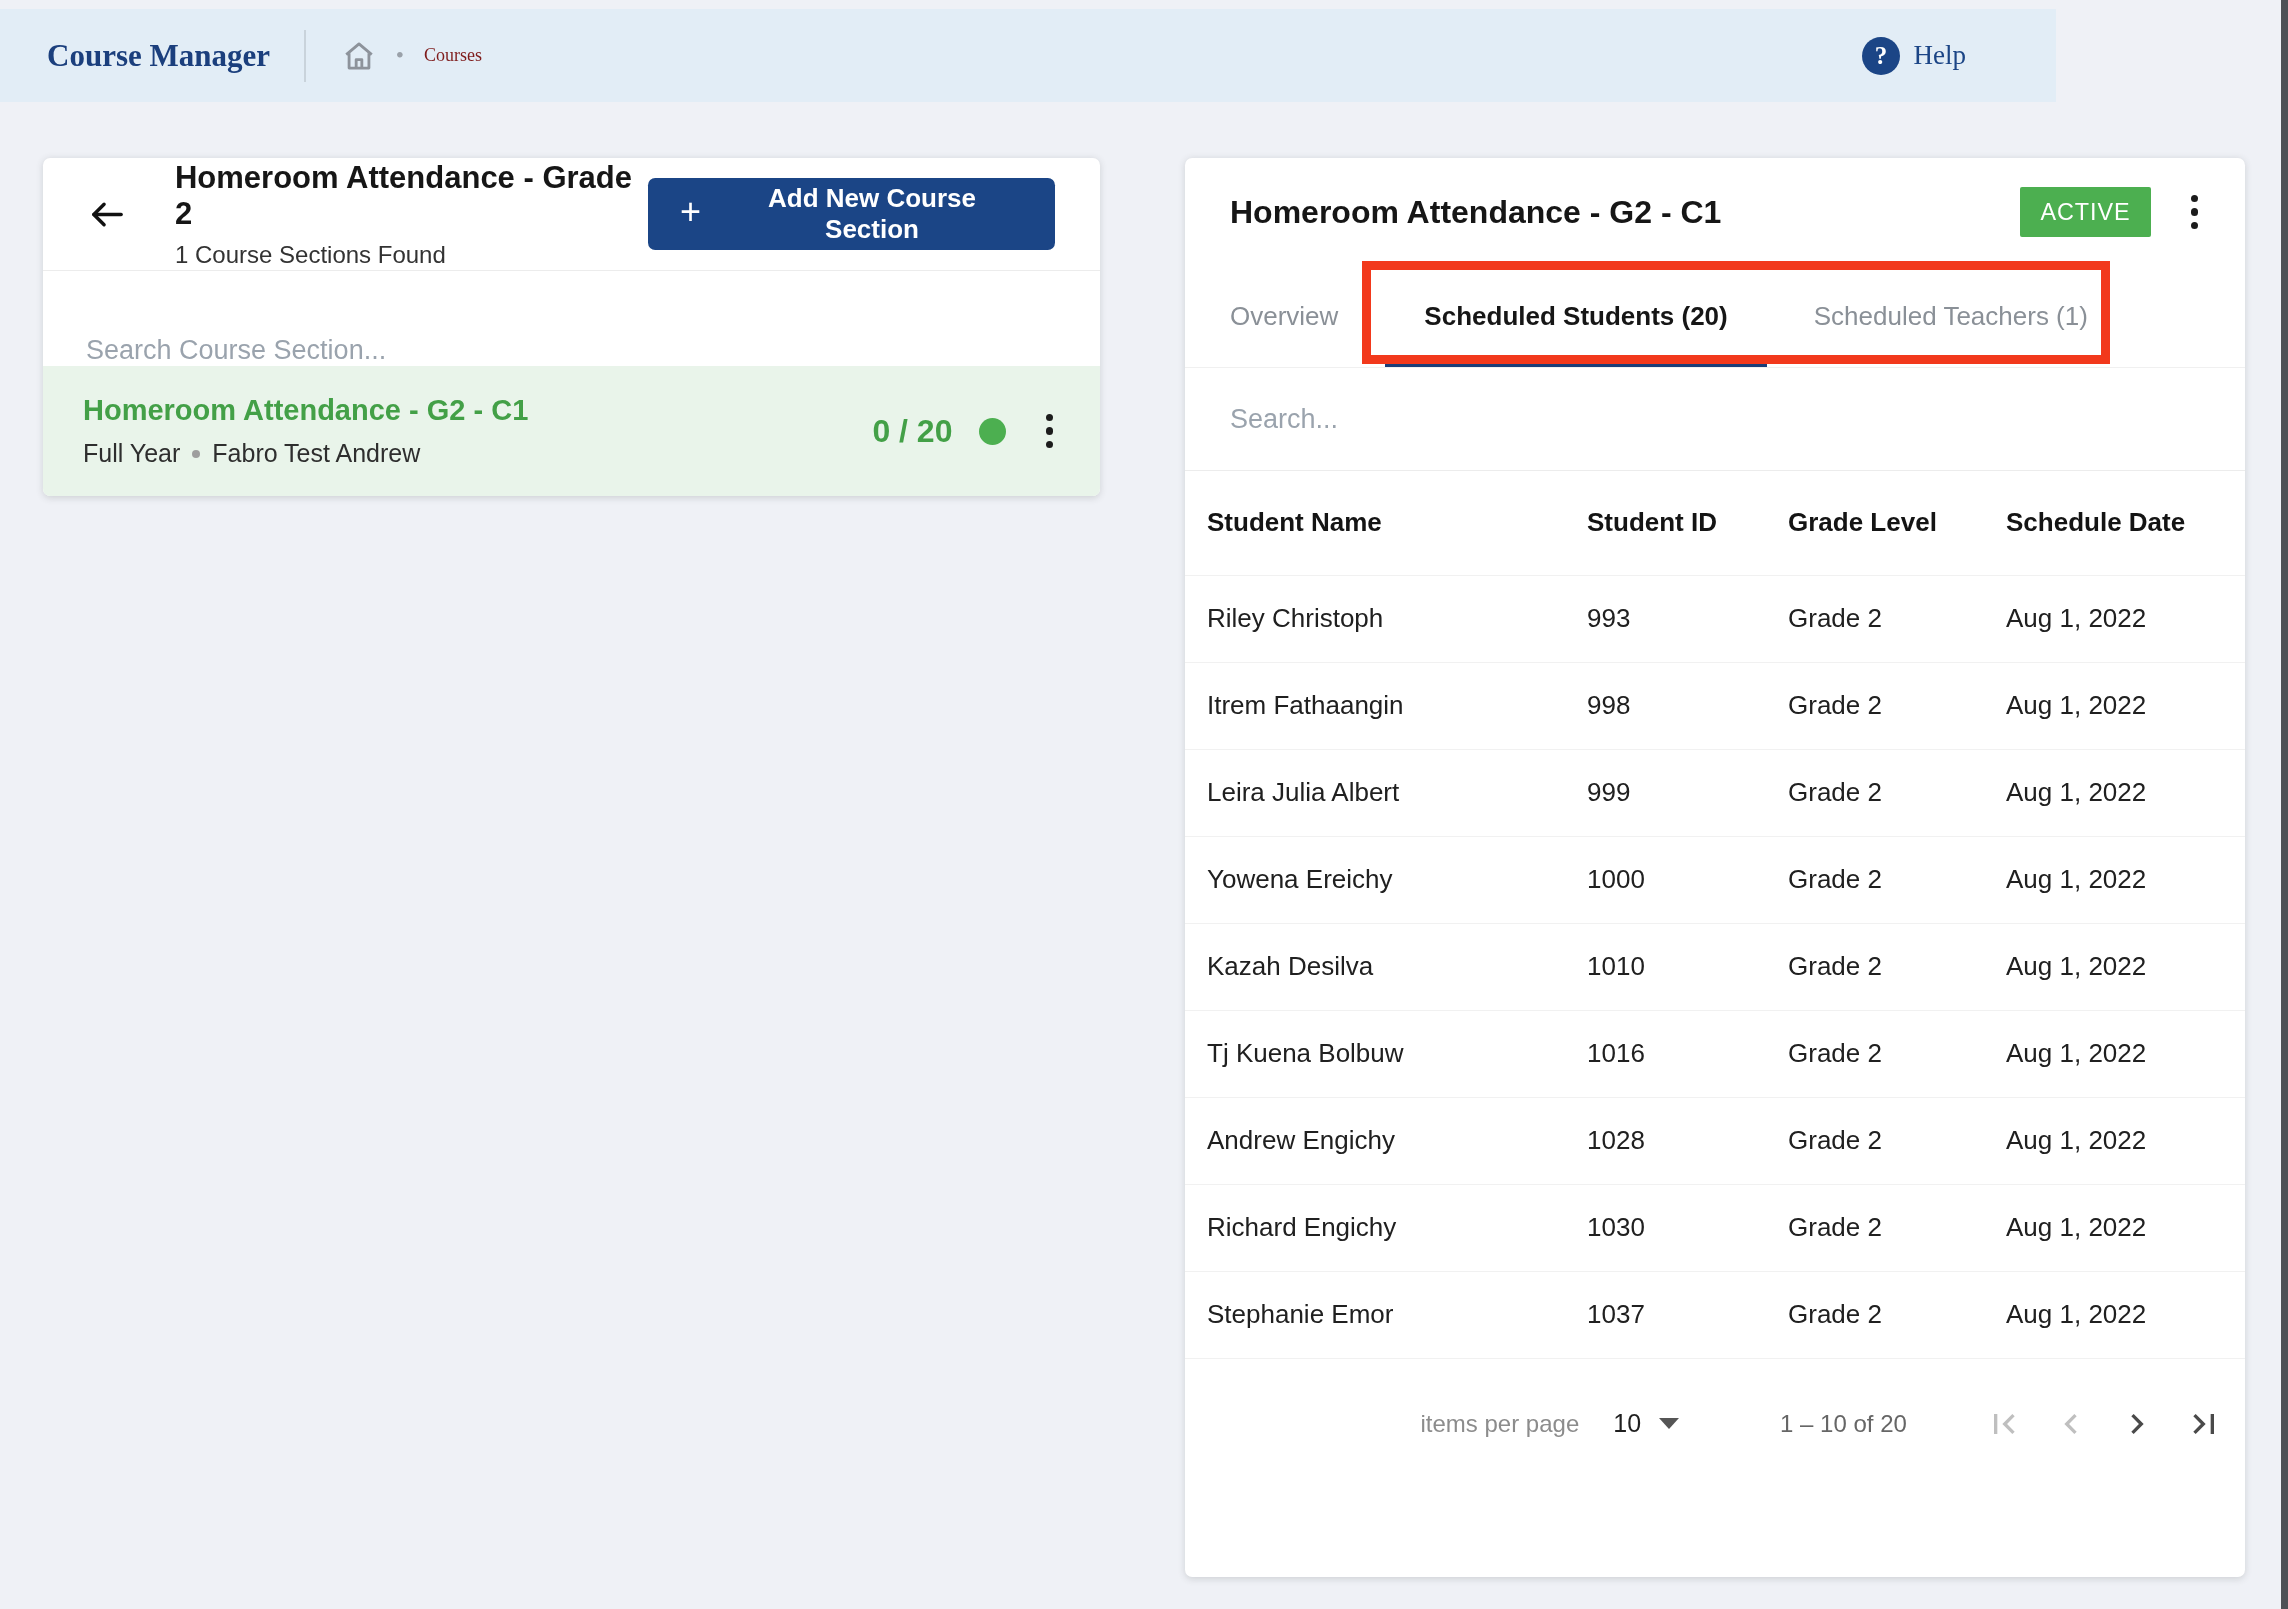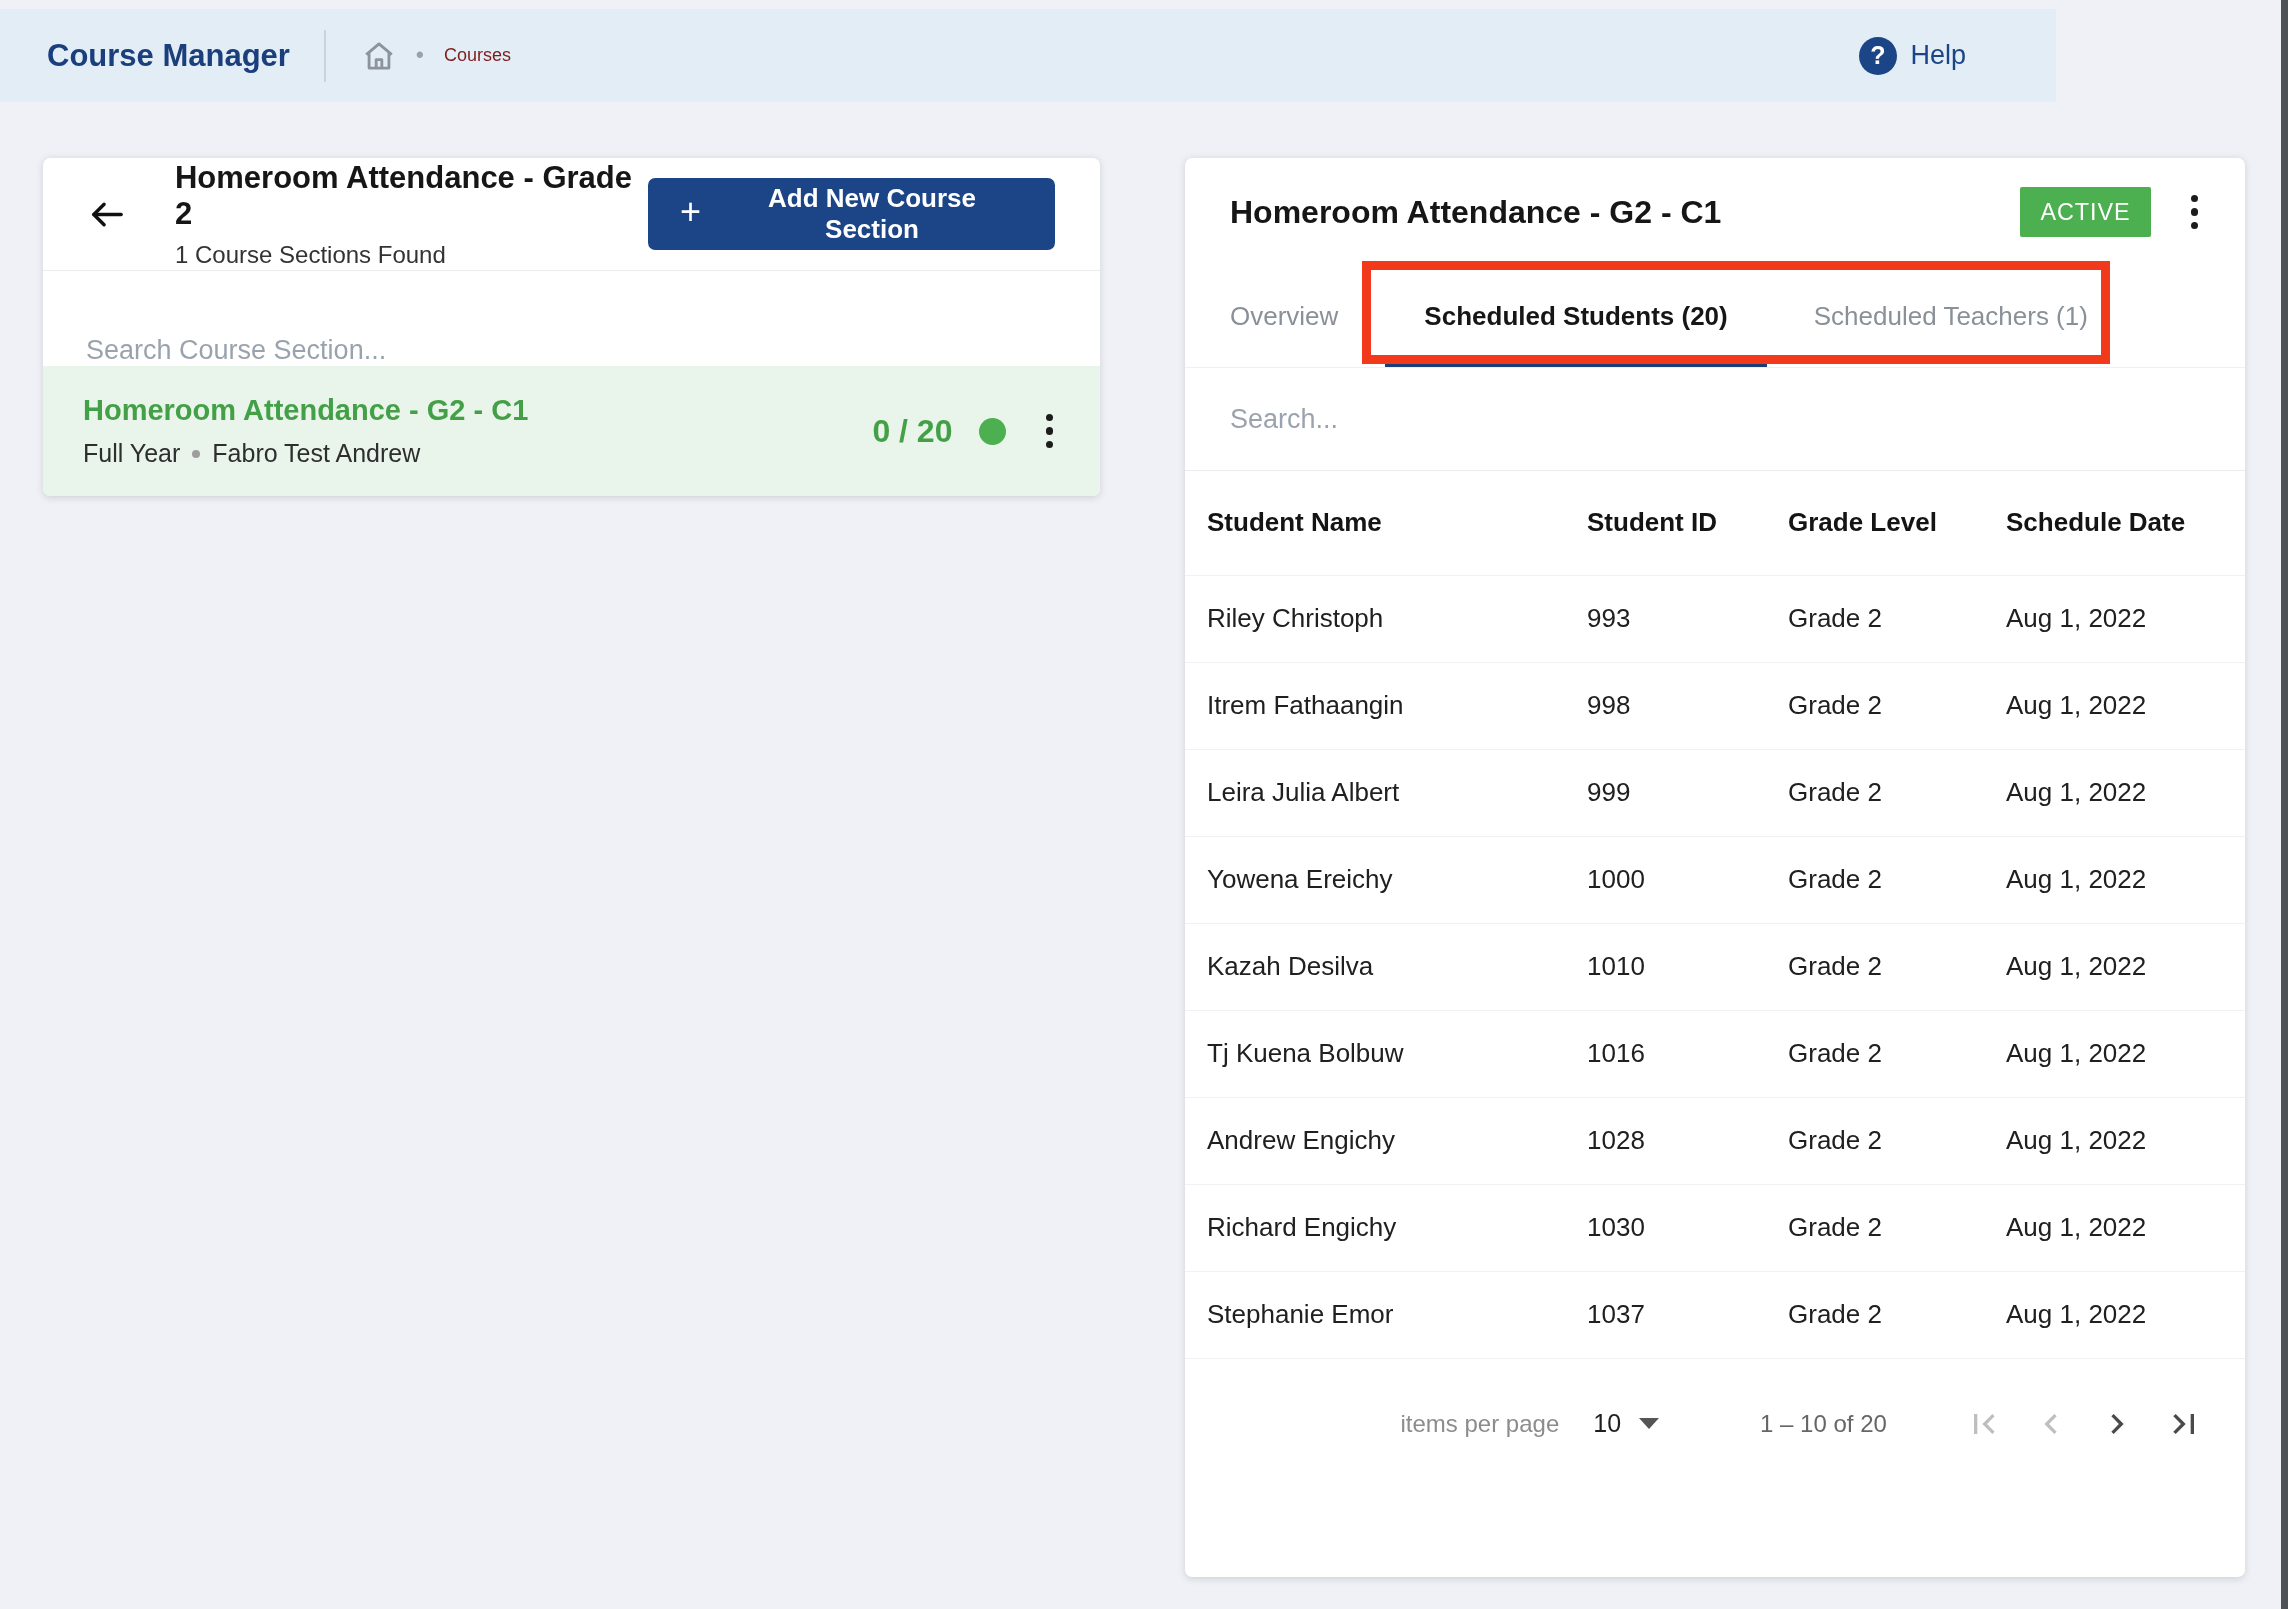--- a/index.html
+++ b/index.html
@@ -11,20 +11,21 @@
     overflow:hidden;
     color:#1f1f1f;
   }
 
   
   .topbar {
     position:absolute; top:9px; left:0; width:2056px; height:93px;
     background:#e2edf6;
     display:flex; align-items:center;
     padding:0 47px;
+    font-family:Liberation Serif, serif;
   }
   .brand { font-size:31px; font-weight:bold; color:#1b3f7d; }
   .v-divider { width:1.8px; height:52px; background:#c9d3db; margin:0 36px 0 34px; }
   .breadcrumb { display:flex; align-items:center; gap:20px; }
   .home-icon { width:34px; height:34px; display:block; }
   .crumb-sep { color:#9aa1a9; font-size:23.4px; line-height:1; }
   .crumb-current { color:#7f1d1d; font-size:18px; }
   .spacer { flex:1; }
   .help { display:flex; align-items:center; gap:13.5px; cursor:pointer; margin-right:43px; }
   .help-circle {
@@ -119,21 +120,21 @@
   }
   .students td {
     height:87px; font-size:26px; color:#202020; vertical-align:middle;
   }
   .students th:first-child, .students td:first-child { padding-left:22px; }
   .students tbody tr { border-top:1.8px solid #f1f1f1; }
 
   .pagination {
     height:130px; border-top:1.8px solid #f1f1f1;
     display:flex; align-items:center; justify-content:flex-end;
-    padding-right:40px; color:#8c8c8c; font-size:24px;
+    padding-right:20px; color:#8c8c8c; font-size:24px;
   }
   .pg-size {
     background:none; border:none; cursor:pointer; font-family:inherit;
     display:flex; align-items:center; gap:18px;
     font-size:25px; color:#1f1f1f; margin-left:34px;
   }
   .tri { width:0; height:0; border-left:10px solid transparent; border-right:10px solid transparent; border-top:11.7px solid #555; }
   .pg-range { margin-left:101px; color:#666666; }
   .pg-nav { display:flex; align-items:center; margin-left:76px; gap:23.4px; }
   .pg-btn { background:none; border:none; padding:0; cursor:pointer; width:43px; height:43px; display:flex; align-items:center; justify-content:center; }

